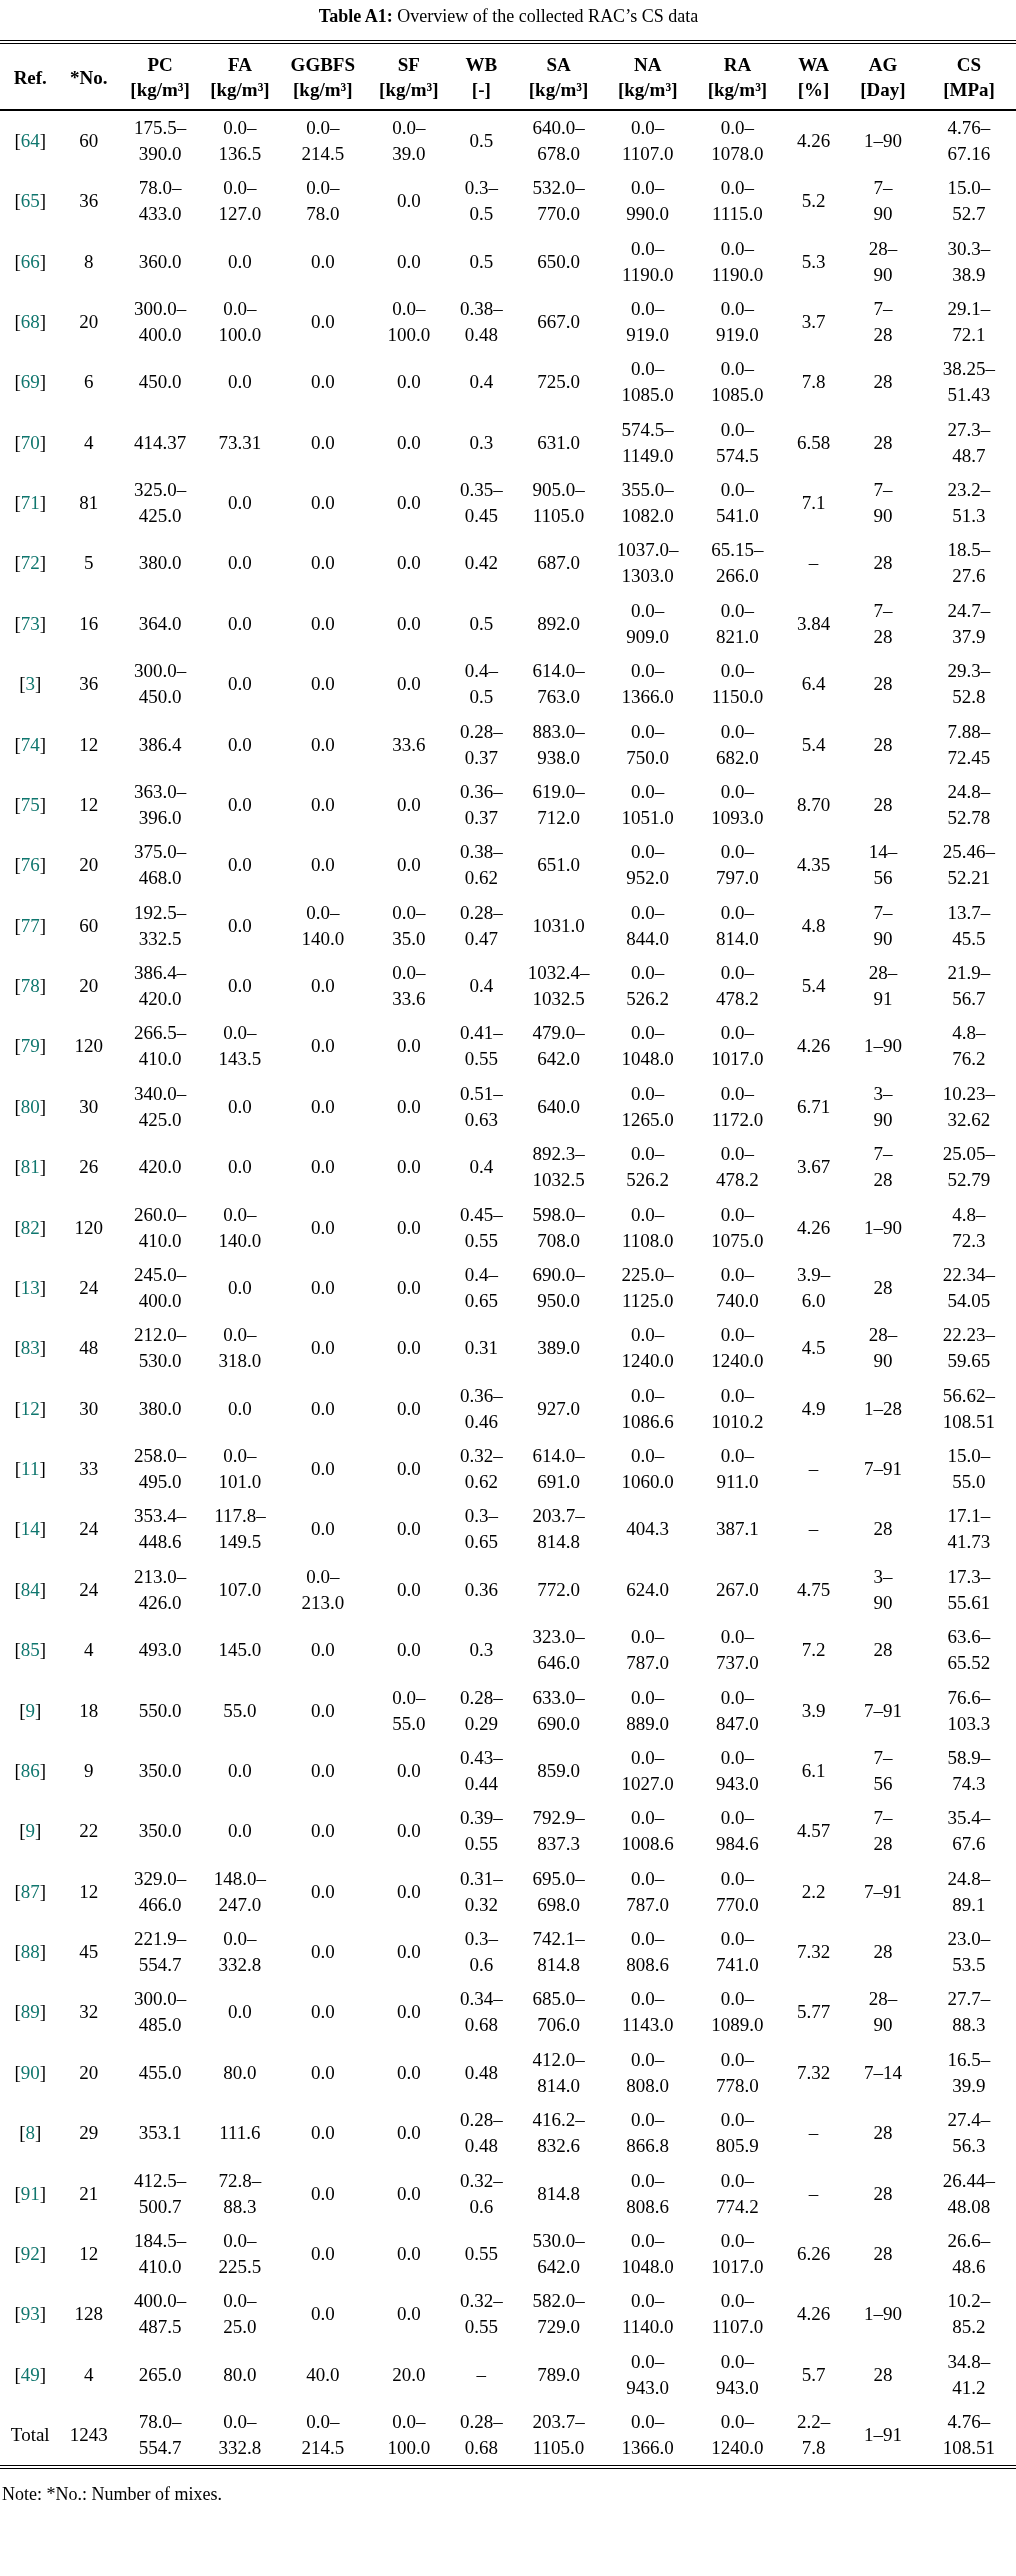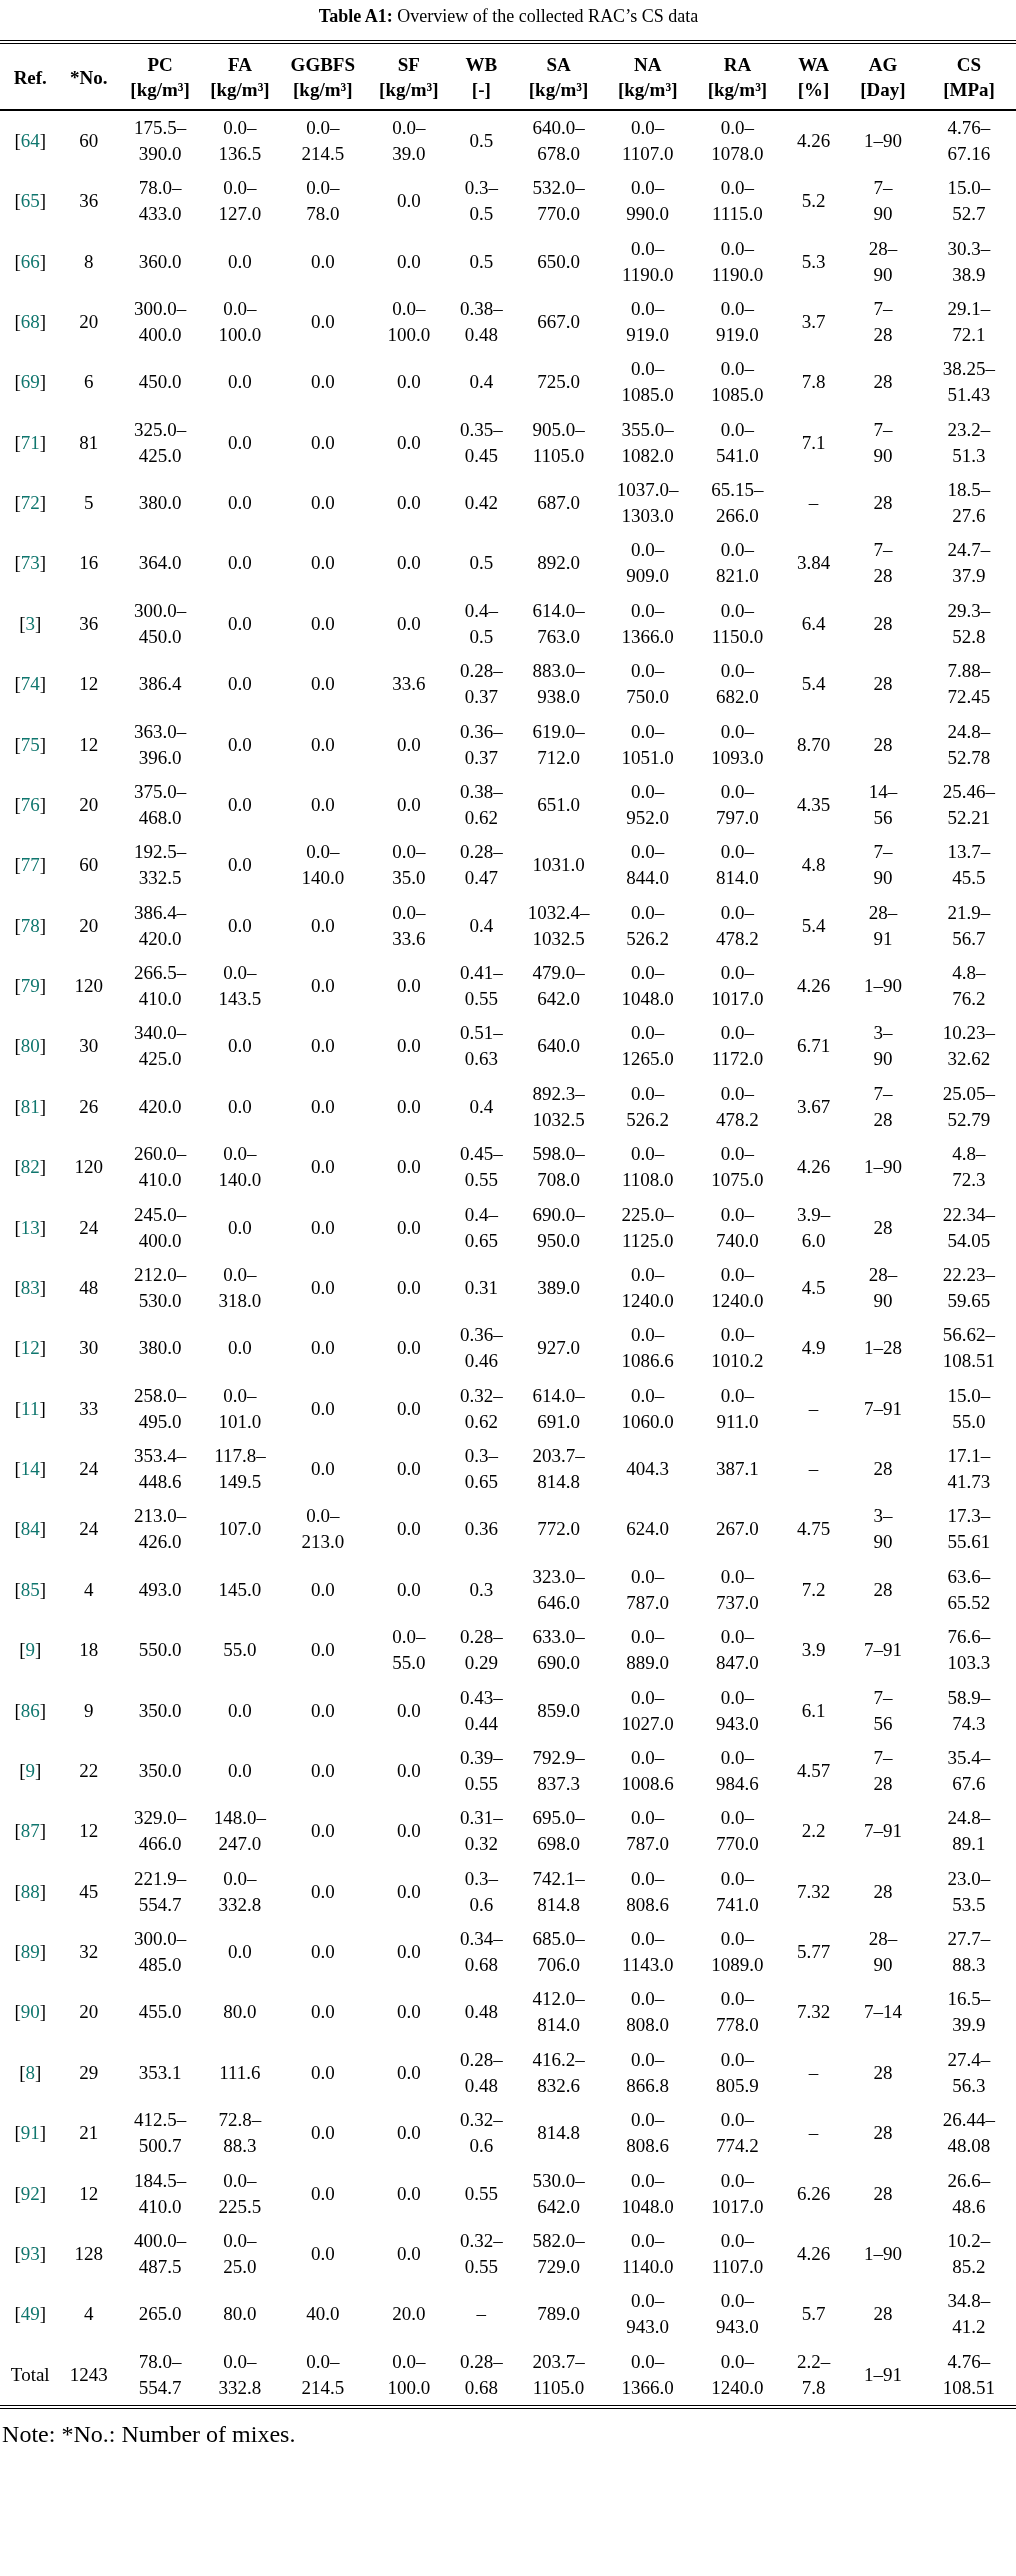--- a/index.html
+++ b/index.html
@@ -10,21 +10,21 @@
   table.data { width: 100%; border-collapse: collapse; table-layout: fixed;
                border-top: 4.7px double #000; }
   thead th { font-weight: 700; font-size: 19px; line-height: 25px; text-align: center;
              vertical-align: middle; padding: 8.4px 1.1px 6.3px 1.1px; white-space: pre-line;
              border-bottom: 2.1px solid #000; }
   tbody td { font-size: 19px; line-height: 26px; text-align: center; vertical-align: middle;
              padding: 4.2px 1.1px; white-space: pre-line; }
   tr.total-row td { border-bottom: 4.7px double #000; }
   .cite-num { color: #0f766e; }
   .cite-bracket { color: #000; }
-  .note { font-size: 24px; line-height: 22px; margin: 13.7px 0 0 2.1px; text-align: left; }
+  .note { font-size: 18px; line-height: 22px; margin: 13.7px 0 0 2.1px; text-align: left; }
 </style>
 </head>
 <body>
 
 <div class="page">
 
   <div class="caption">
     <span class="cap-label">Table A1:</span><span> Overview of the collected RAC’s CS data</span>
   </div>
 
@@ -174,20 +174,38 @@
           <td>0.0–
 1085.0</td>
           <td>0.0–
 1085.0</td>
           <td>7.8</td>
           <td>28</td>
           <td>38.25–
 51.43</td>
         </tr>
         <tr>
+          <td><span class="cite-bracket">[</span><span class="cite-num">70</span><span class="cite-bracket">]</span></td>
+          <td>4</td>
+          <td>414.37</td>
+          <td>73.31</td>
+          <td>0.0</td>
+          <td>0.0</td>
+          <td>0.3</td>
+          <td>631.0</td>
+          <td>574.5–
+1149.0</td>
+          <td>0.0–
+574.5</td>
+          <td>6.58</td>
+          <td>28</td>
+          <td>27.3–
+48.7</td>
+        </tr>
+        <tr>
           <td><span class="cite-bracket">[</span><span class="cite-num">71</span><span class="cite-bracket">]</span></td>
           <td>81</td>
           <td>325.0–
 425.0</td>
           <td>0.0</td>
           <td>0.0</td>
           <td>0.0</td>
           <td>0.35–
 0.45</td>
           <td>905.0–

